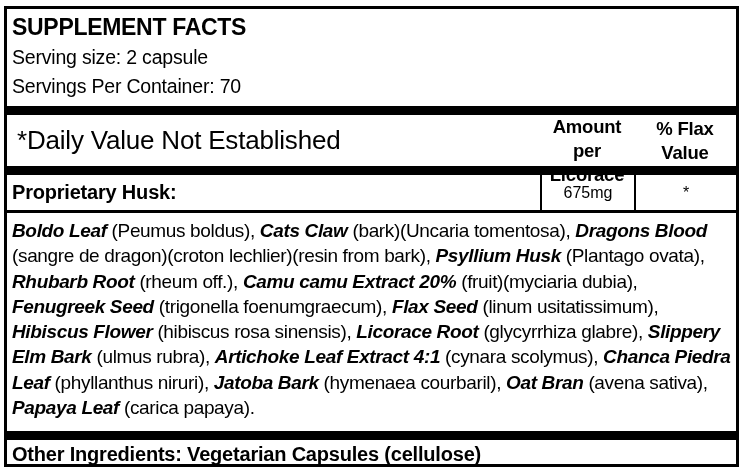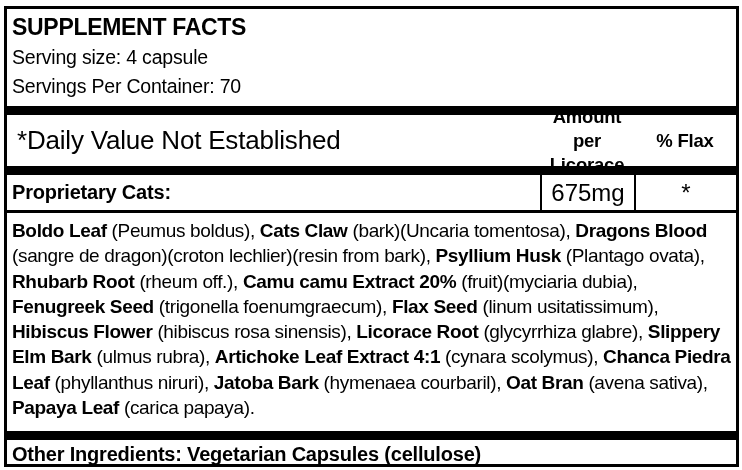--- a/index.html
+++ b/index.html
@@ -58,21 +58,21 @@
   .col-head {
     display: flex;
     flex-direction: column;
     justify-content: center;
     text-align: center;
     font-weight: bold;
     font-size: 18.5px;
     line-height: 24px;
     letter-spacing: -0.2px;
   }
-  .col-head.amount { width: 94px; }
+  .col-head.amount { width: 94px; justify-content: space-between; }
   .col-head.daily  { width: 102px; }
   .blend-row {
     display: flex;
     height: 38px;
     border-bottom: 3px solid #000000;
     box-sizing: border-box;
   }
   .blend-name {
     flex: 1;
     display: flex;
@@ -81,69 +81,70 @@
     font-weight: bold;
     font-size: 20px;
     letter-spacing: -0.2px;
   }
   .blend-cell {
     display: flex;
     align-items: center;
     justify-content: center;
     border-left: 2px solid #000000;
     box-sizing: border-box;
-    font-size: 24px;
+    font-size: 16px;
   }
   .blend-cell.amount { width: 94px; }
   .blend-cell.daily  { width: 102px; }
   .ingredients {
     height: 218px;
     box-sizing: border-box;
     padding: 5px 4px 0 5px;
     font-size: 19px;
     line-height: 25.3px;
     letter-spacing: -0.35px;
   }
-  .ingredients strong { letter-spacing: -0.35px; }
+  .ingredients strong { letter-spacing: -0.35px; font-style: italic; }
   .other-row {
     padding: 2px 0 16px 5px;
     font-weight: bold;
     font-size: 20px;
     line-height: 25px;
     letter-spacing: -0.2px;
   }
 </style>
 </head>
 <body>
 
 <div class="label-box">
 
   <div class="top-block">
     <div class="title">SUPPLEMENT FACTS</div>
-    <div class="top-line">Serving size: 4 capsule</div>
+    <div class="top-line">Serving size: 2 capsule</div>
     <div class="top-line">Servings Per Container: 70</div>
   </div>
 
   <div class="bar"></div>
 
   <div class="header-row">
     <div class="footnote-cell">*Daily Value Not Established</div>
     <div class="col-head amount">
       <span>Amount</span>
       <span>per Licorace</span>
     </div>
     <div class="col-head daily">
       <span>% Flax</span>
+      <span>Value</span>
     </div>
   </div>
 
   <div class="bar"></div>
 
   <div class="blend-row">
-    <div class="blend-name">Proprietary Cats:</div>
+    <div class="blend-name">Proprietary Husk:</div>
     <div class="blend-cell amount">675mg</div>
     <div class="blend-cell daily">*</div>
   </div>
 
   <div class="ingredients"><strong>Boldo Leaf</strong><span> (Peumus boldus), </span><strong>Cats Claw</strong><span> (bark)(Uncaria tomentosa), </span><strong>Dragons Blood</strong><span> (sangre de dragon)(croton lechlier)(resin from bark), </span><strong>Psyllium Husk</strong><span> (Plantago ovata), </span><strong>Rhubarb Root</strong><span> (rheum off.), </span><strong>Camu camu Extract 20%</strong><span> (fruit)(myciaria dubia), </span><strong>Fenugreek Seed</strong><span> (trigonella foenumgraecum), </span><strong>Flax Seed</strong><span> (linum usitatissimum), </span><strong>Hibiscus Flower</strong><span> (hibiscus rosa sinensis), </span><strong>Licorace Root</strong><span> (glycyrrhiza glabre), </span><strong>Slippery Elm Bark</strong><span> (ulmus rubra), </span><strong>Artichoke Leaf Extract 4:1</strong><span> (cynara scolymus), </span><strong>Chanca Piedra Leaf</strong><span> (phyllanthus niruri), </span><strong>Jatoba Bark</strong><span> (hymenaea courbaril), </span><strong>Oat Bran</strong><span> (avena sativa), </span><strong>Papaya Leaf</strong><span> (carica papaya).</span></div>
 
   <div class="bar"></div>
 
   <div class="other-row">Other Ingredients: Vegetarian Capsules (cellulose)</div>
 

